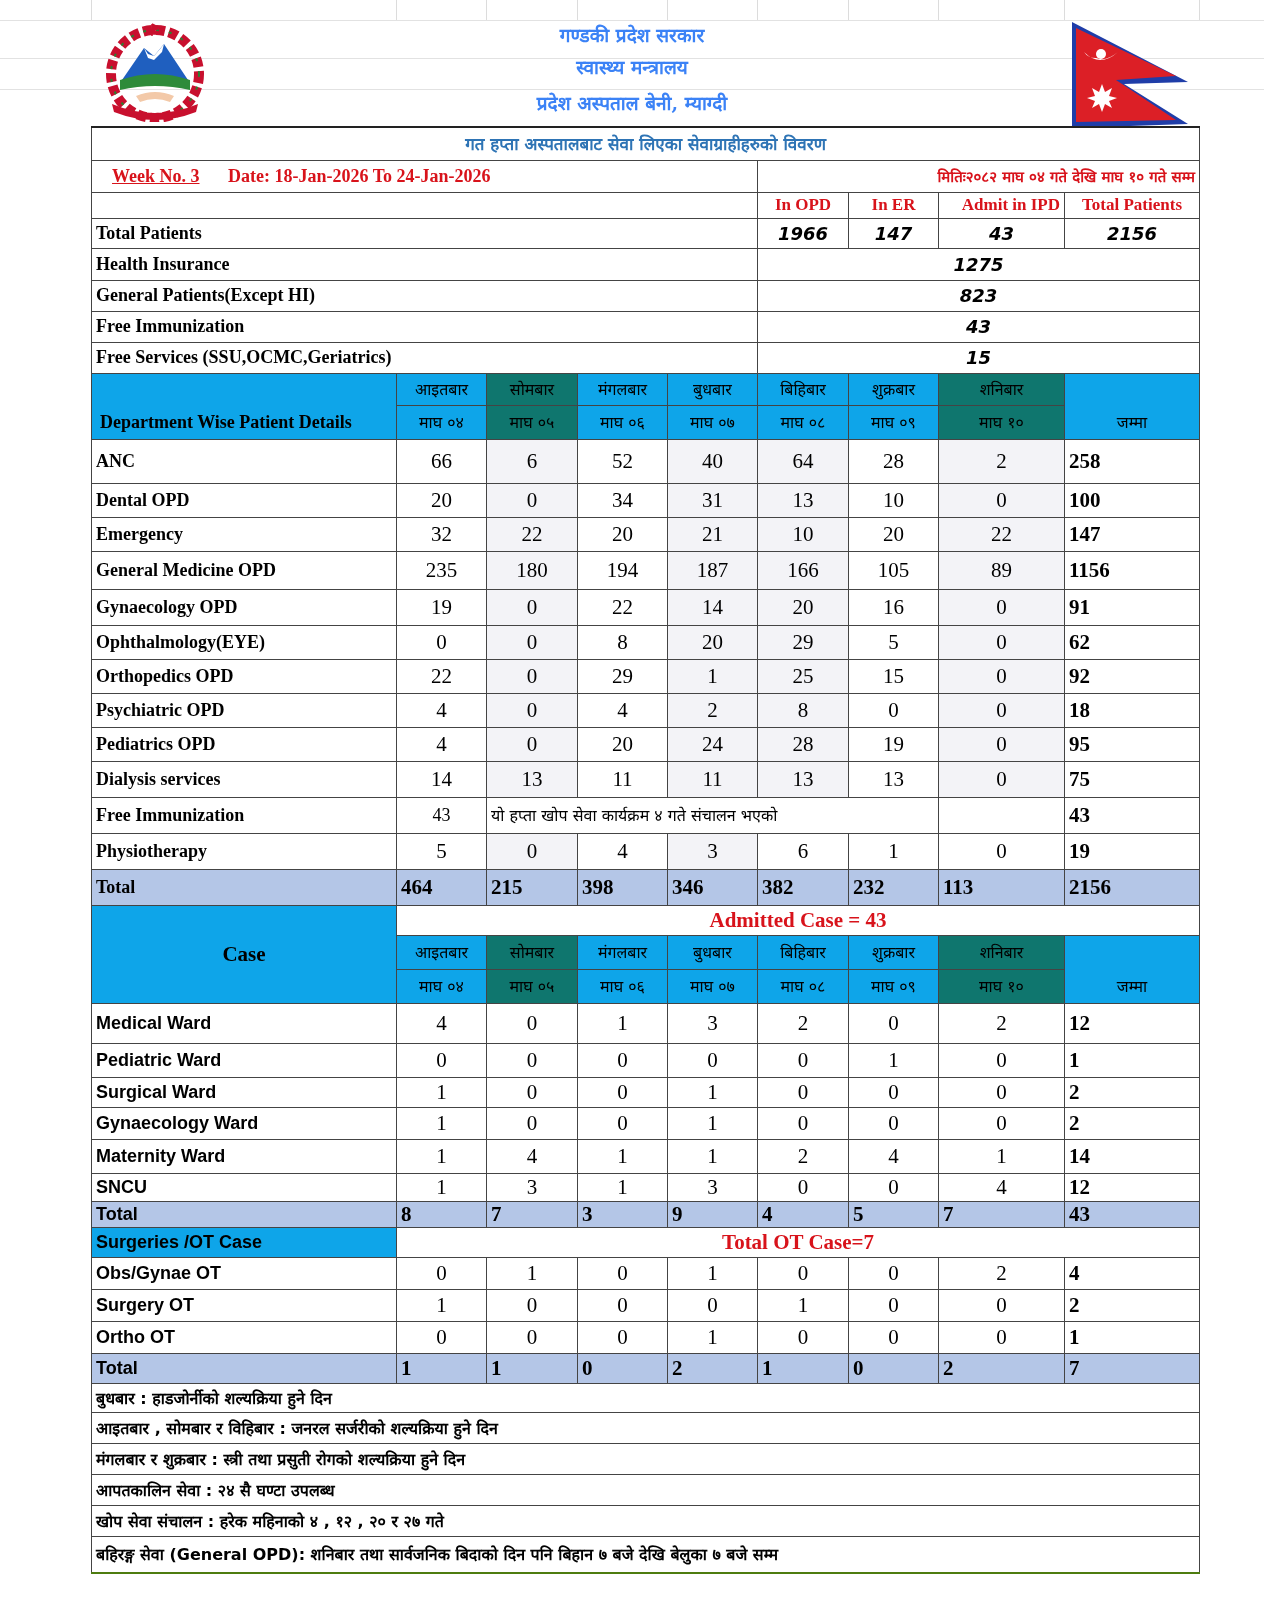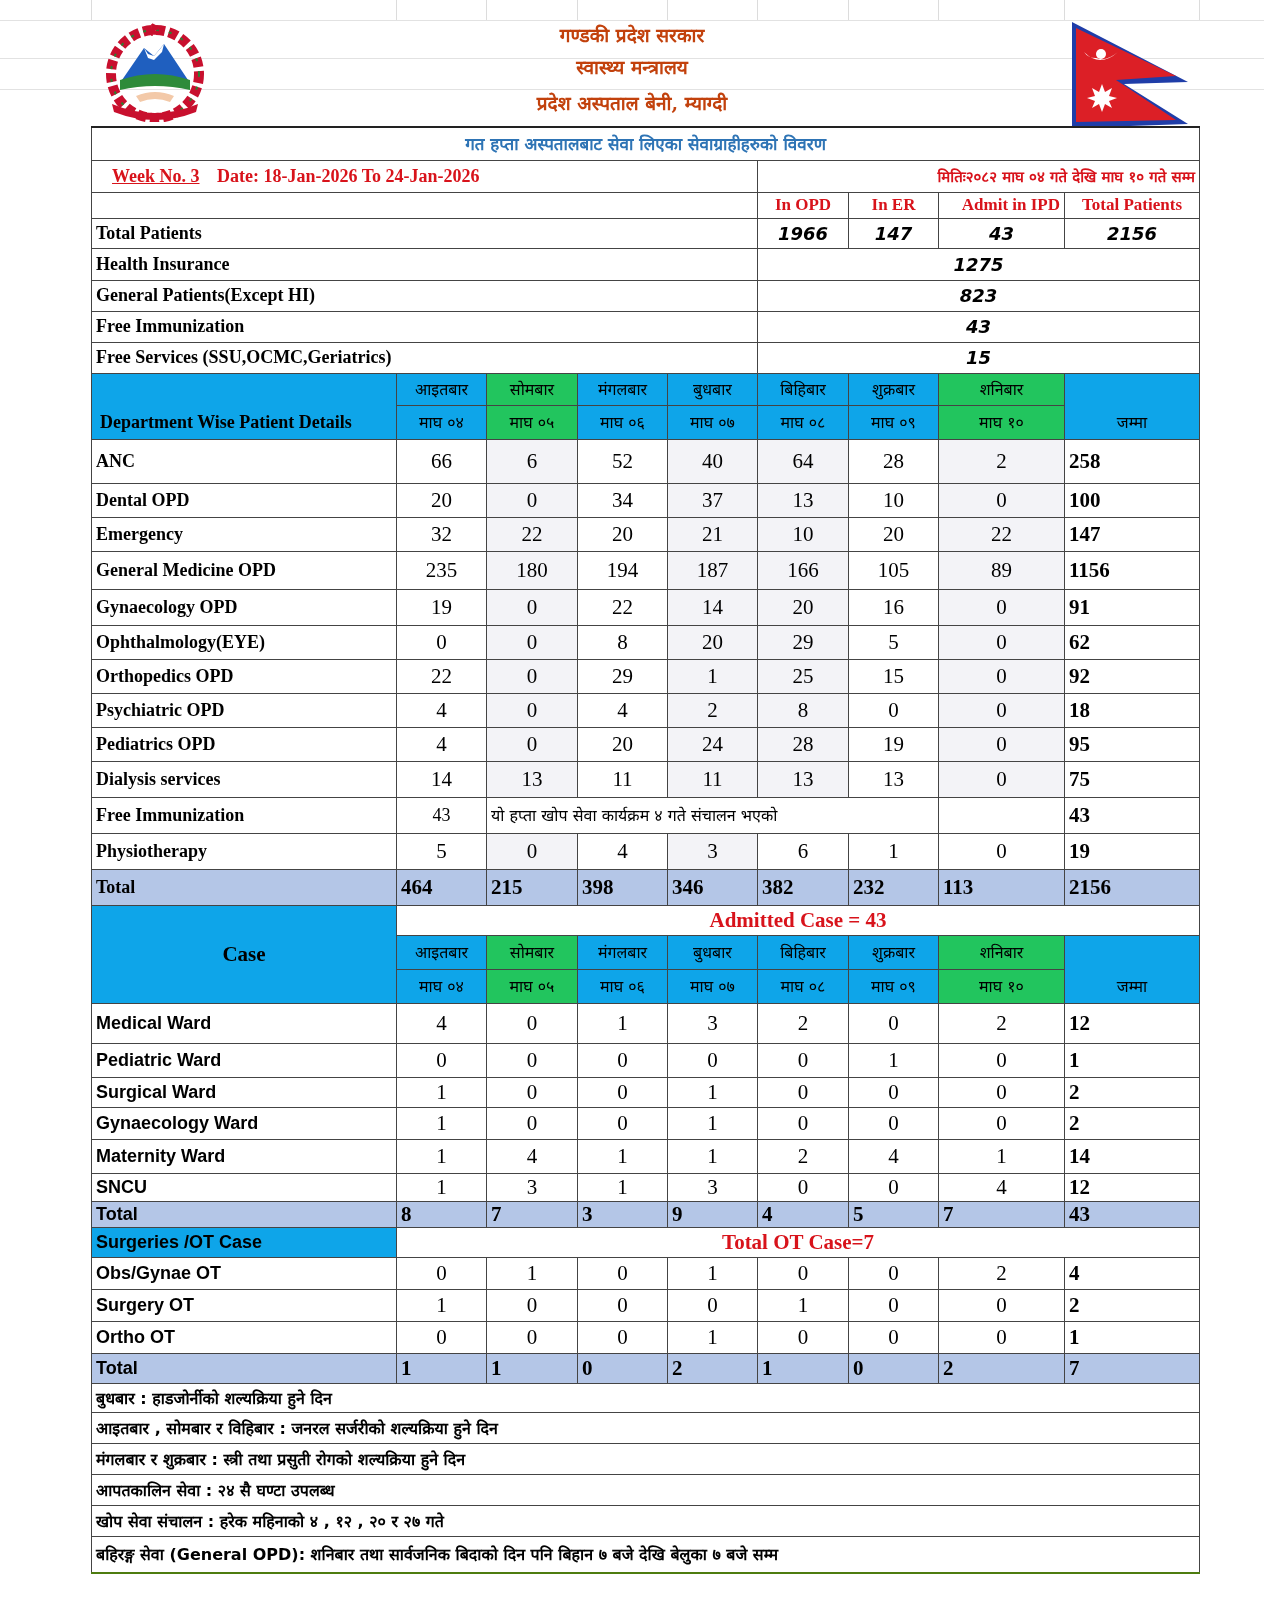--- a/index.html
+++ b/index.html
@@ -1,35 +1,35 @@
 <!DOCTYPE html>
 <html><head>
 <meta charset="utf-8">
 <style>
   html, body { margin:0; padding:0; }
   body { width:1264px; height:1600px; background:#ffffff; position:relative; overflow:hidden;
          font-family:"Liberation Serif", serif; color:#000; }
   .vline { position:absolute; top:0; height:20px; width:1px; background:#dcdcdc; }
   .hline-bg { position:absolute; left:0; width:1264px; height:1px; background:#e2e2e2; }
   .sheet { position:absolute; left:91px; top:126px; width:1108px; }
-  .hdr-line { position:absolute; left:0; width:1264px; text-align:center; color:#c2410c; font-weight:bold;
+  .hdr-line { position:absolute; left:0; width:1264px; text-align:center; color:#3b82f6; font-weight:bold;
     font-family:"DejaVu Serif", serif; font-size:19px; }
   .logo { position:absolute; left:92px; top:18px; width:126px; height:104px; }
   .flag { position:absolute; left:1066px; top:18px; width:124px; height:112px; }
 
   table { border-collapse:collapse; table-layout:fixed; width:1108px;padding-left:16px; }
   td { border:1px solid #444; padding:0 4px; overflow:hidden; white-space:nowrap; }
   .lbl { font-weight:bold; font-size:18px; text-align:left; }
   .lbl-sans { font-family:"Liberation Sans", sans-serif; font-weight:bold; font-size:18px; text-align:left; }
   .num { text-align:center; font-size:21px; }
   .num-bold { text-align:left; font-size:21px; font-weight:bold; }
   .it { font-family:"DejaVu Sans", sans-serif; font-style:italic; font-weight:bold; font-size:18px; text-align:center; }
   .red { color:#d8131b; }
   .green { background:#0ea5e9; }
-  .redbg { background:#22c55e; }
+  .redbg { background:#0f766e; }
   .blue { background:#b4c6e7; }
   .alt { background:#f3f3f7; }
   .dev { font-family:"DejaVu Sans", sans-serif; font-size:16px; text-align:center; }
   .note { font-family:"DejaVu Sans", sans-serif; font-size:16px; font-weight:bold; text-align:left; }
   .title-row td { text-align:center; color:#2e74b5; font-family:"DejaVu Sans", sans-serif; font-size:17px; font-weight:bold; }
 </style>
 </head>
 <body>
 
 <div>
@@ -84,21 +84,21 @@
         <col style="width:135px">
   </colgroup>
 
   <tbody>
         <tr class="title-row" style="height:33px">
     <td colspan="9" style="border-top:2px solid #222">गत हप्ता अस्पतालबाट सेवा लिएका सेवाग्राहीहरुको विवरण</td>
   </tr>
   <tr style="height:32px">
     <td colspan="5" style="font-weight:bold;font-size:18px;">
       <span class="red" style="text-decoration:underline; margin-left:16px;">Week No. 3</span>
-      <span class="red" style="margin-left:13px;">Date: 18-Jan-2026 To 24-Jan-2026</span>
+      <span class="red" style="margin-left:24px;">Date: 18-Jan-2026 To 24-Jan-2026</span>
     </td>
     <td colspan="4" class="red" style="text-align:right;font-family:'DejaVu Sans',sans-serif;font-size:15px;font-weight:bold;">मितिः२०८२ माघ ०४  गते देखि माघ १० गते सम्म</td>
   </tr>
 
   <tr style="height:26px">
     <td colspan="5"></td>
     <td class="red" style="font-weight:bold;font-size:17px;text-align:center">In OPD</td>
     <td class="red" style="font-weight:bold;font-size:17px;text-align:center">In ER</td>
     <td class="red" style="font-weight:bold;font-size:17px;text-align:right">Admit in IPD</td>
     <td class="red" style="font-weight:bold;font-size:17px;text-align:center">Total Patients</td>
@@ -159,21 +159,21 @@
           <td class="num alt">64</td>
           <td class="num">28</td>
           <td class="num alt">2</td>
           <td class="num-bold">258</td>
         </tr>
         <tr style="height: 34px;">
           <td class="lbl">Dental OPD</td>
           <td class="num">20</td>
           <td class="num alt">0</td>
           <td class="num">34</td>
-          <td class="num alt">37</td>
+          <td class="num alt">31</td>
           <td class="num alt">13</td>
           <td class="num">10</td>
           <td class="num alt">0</td>
           <td class="num-bold">100</td>
         </tr>
         <tr style="height: 34px;">
           <td class="lbl">Emergency</td>
           <td class="num">32</td>
           <td class="num alt">22</td>
           <td class="num">20</td>

